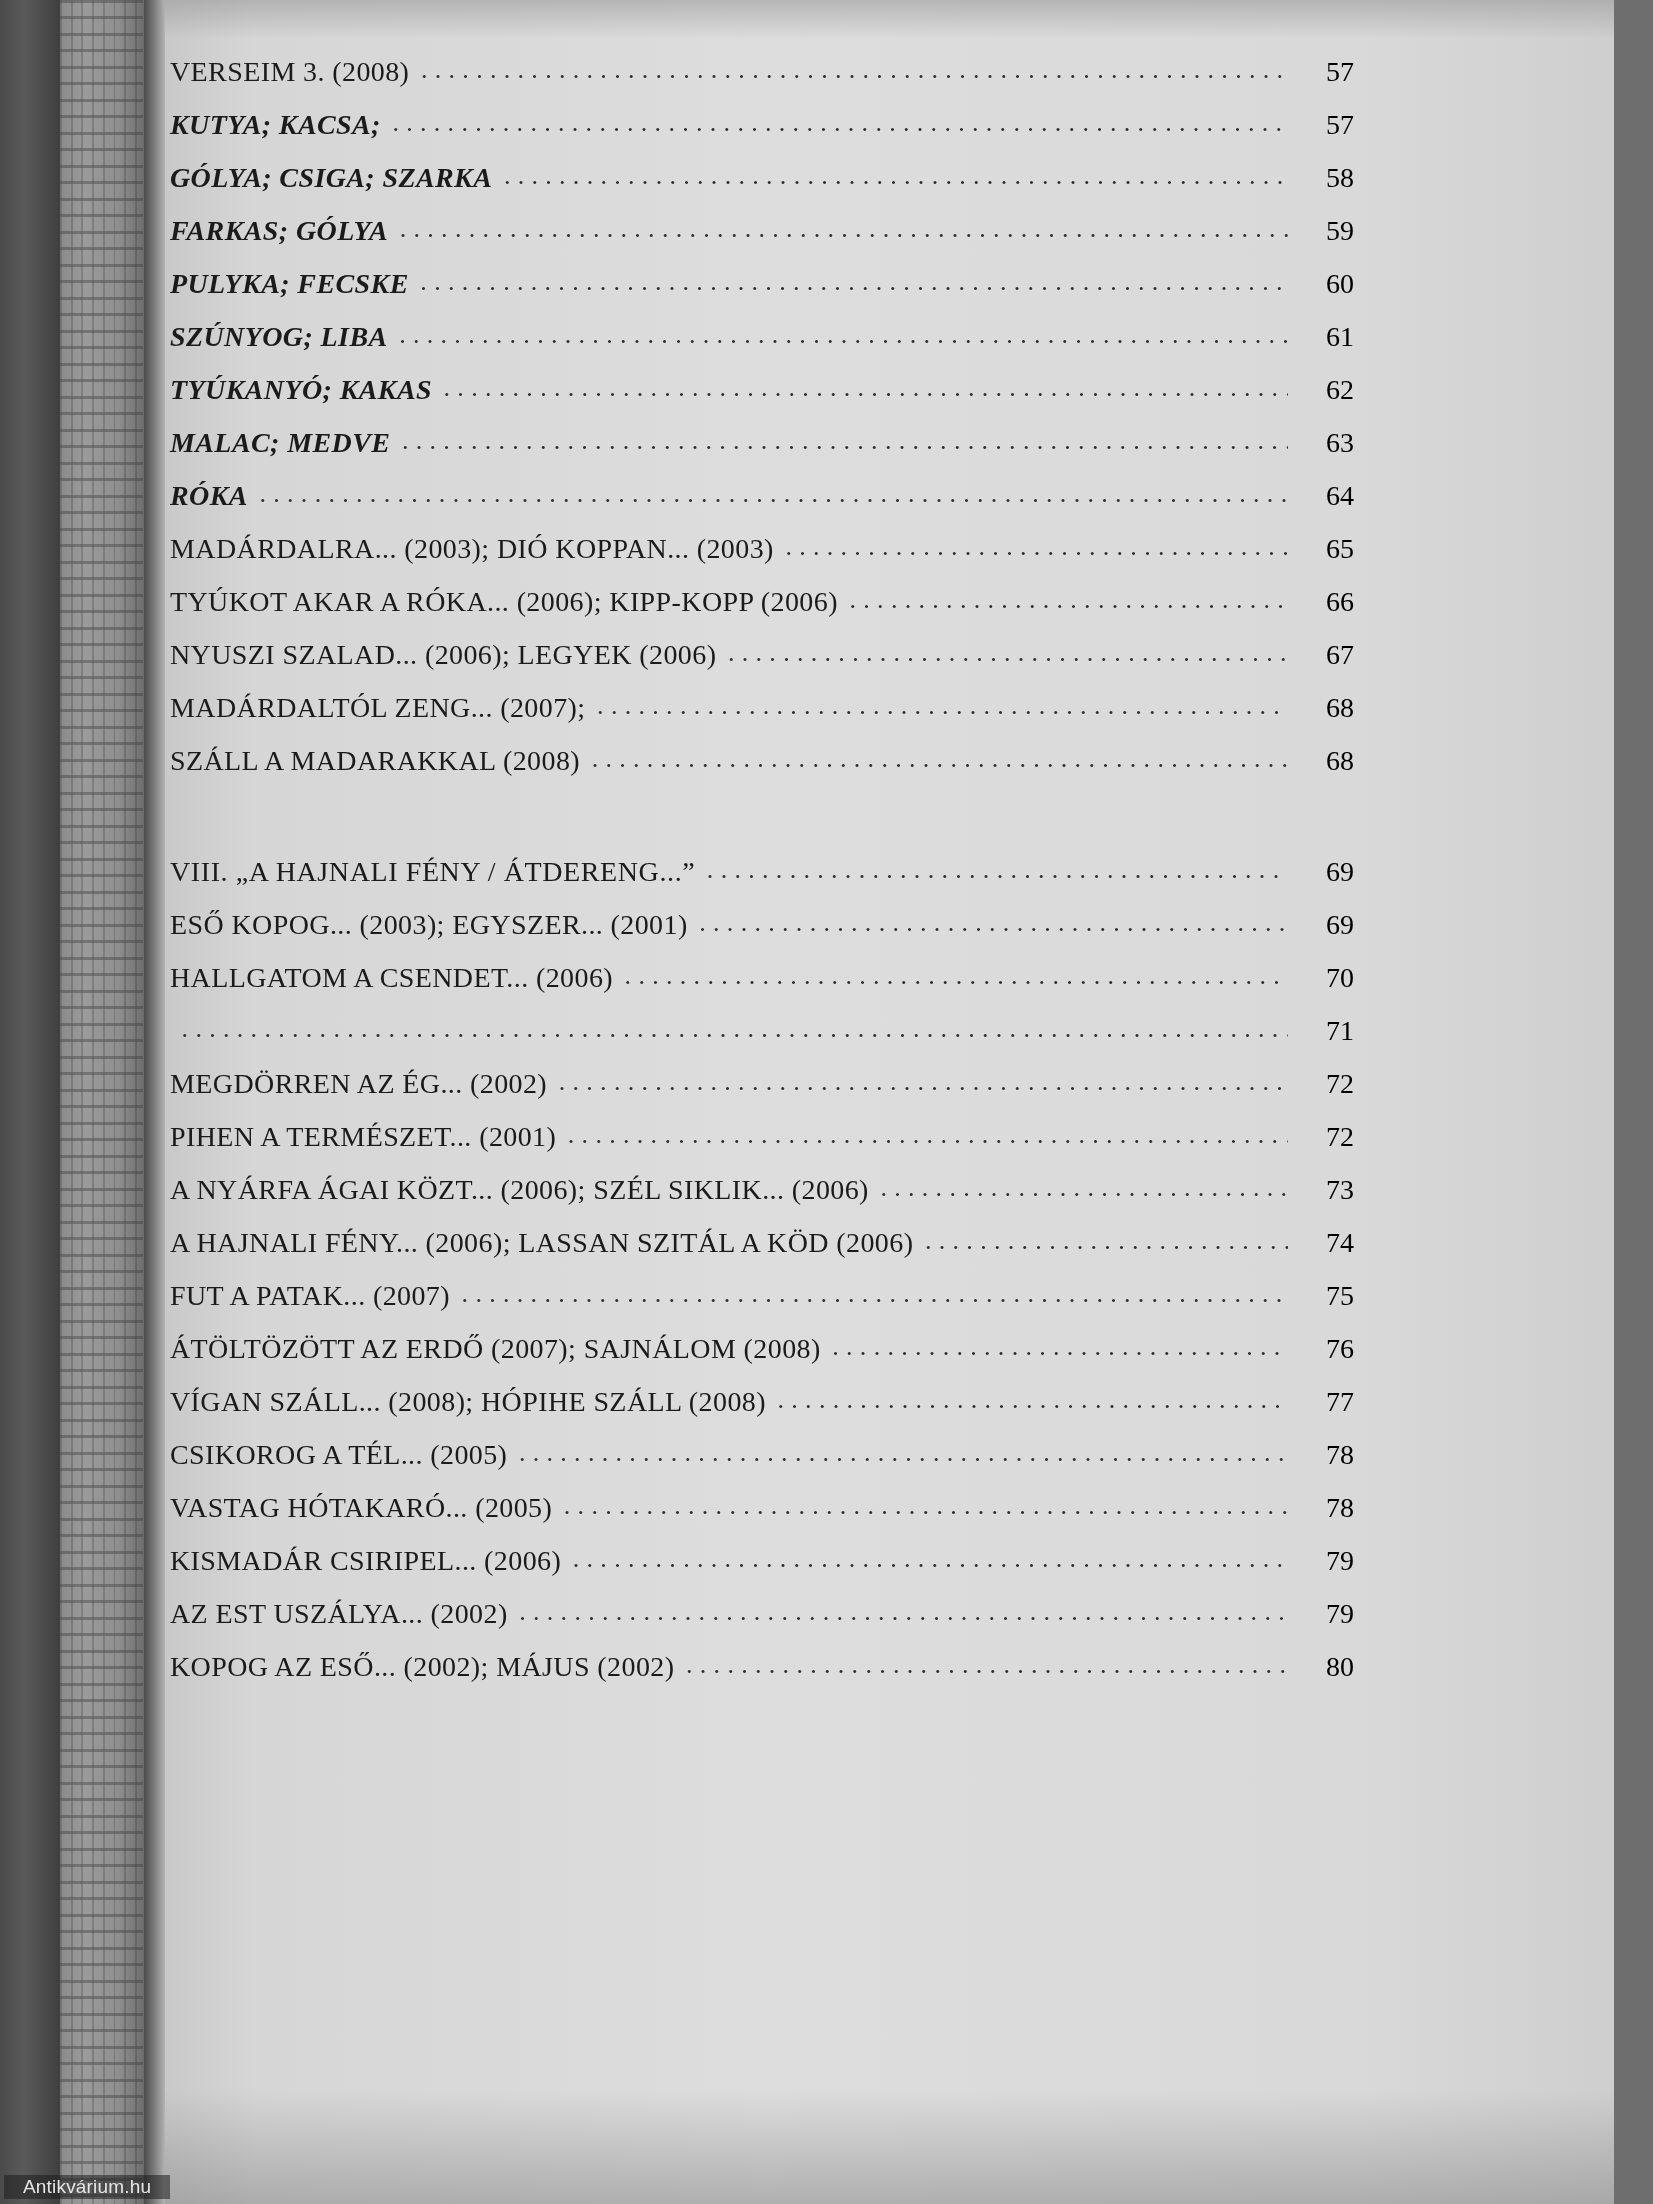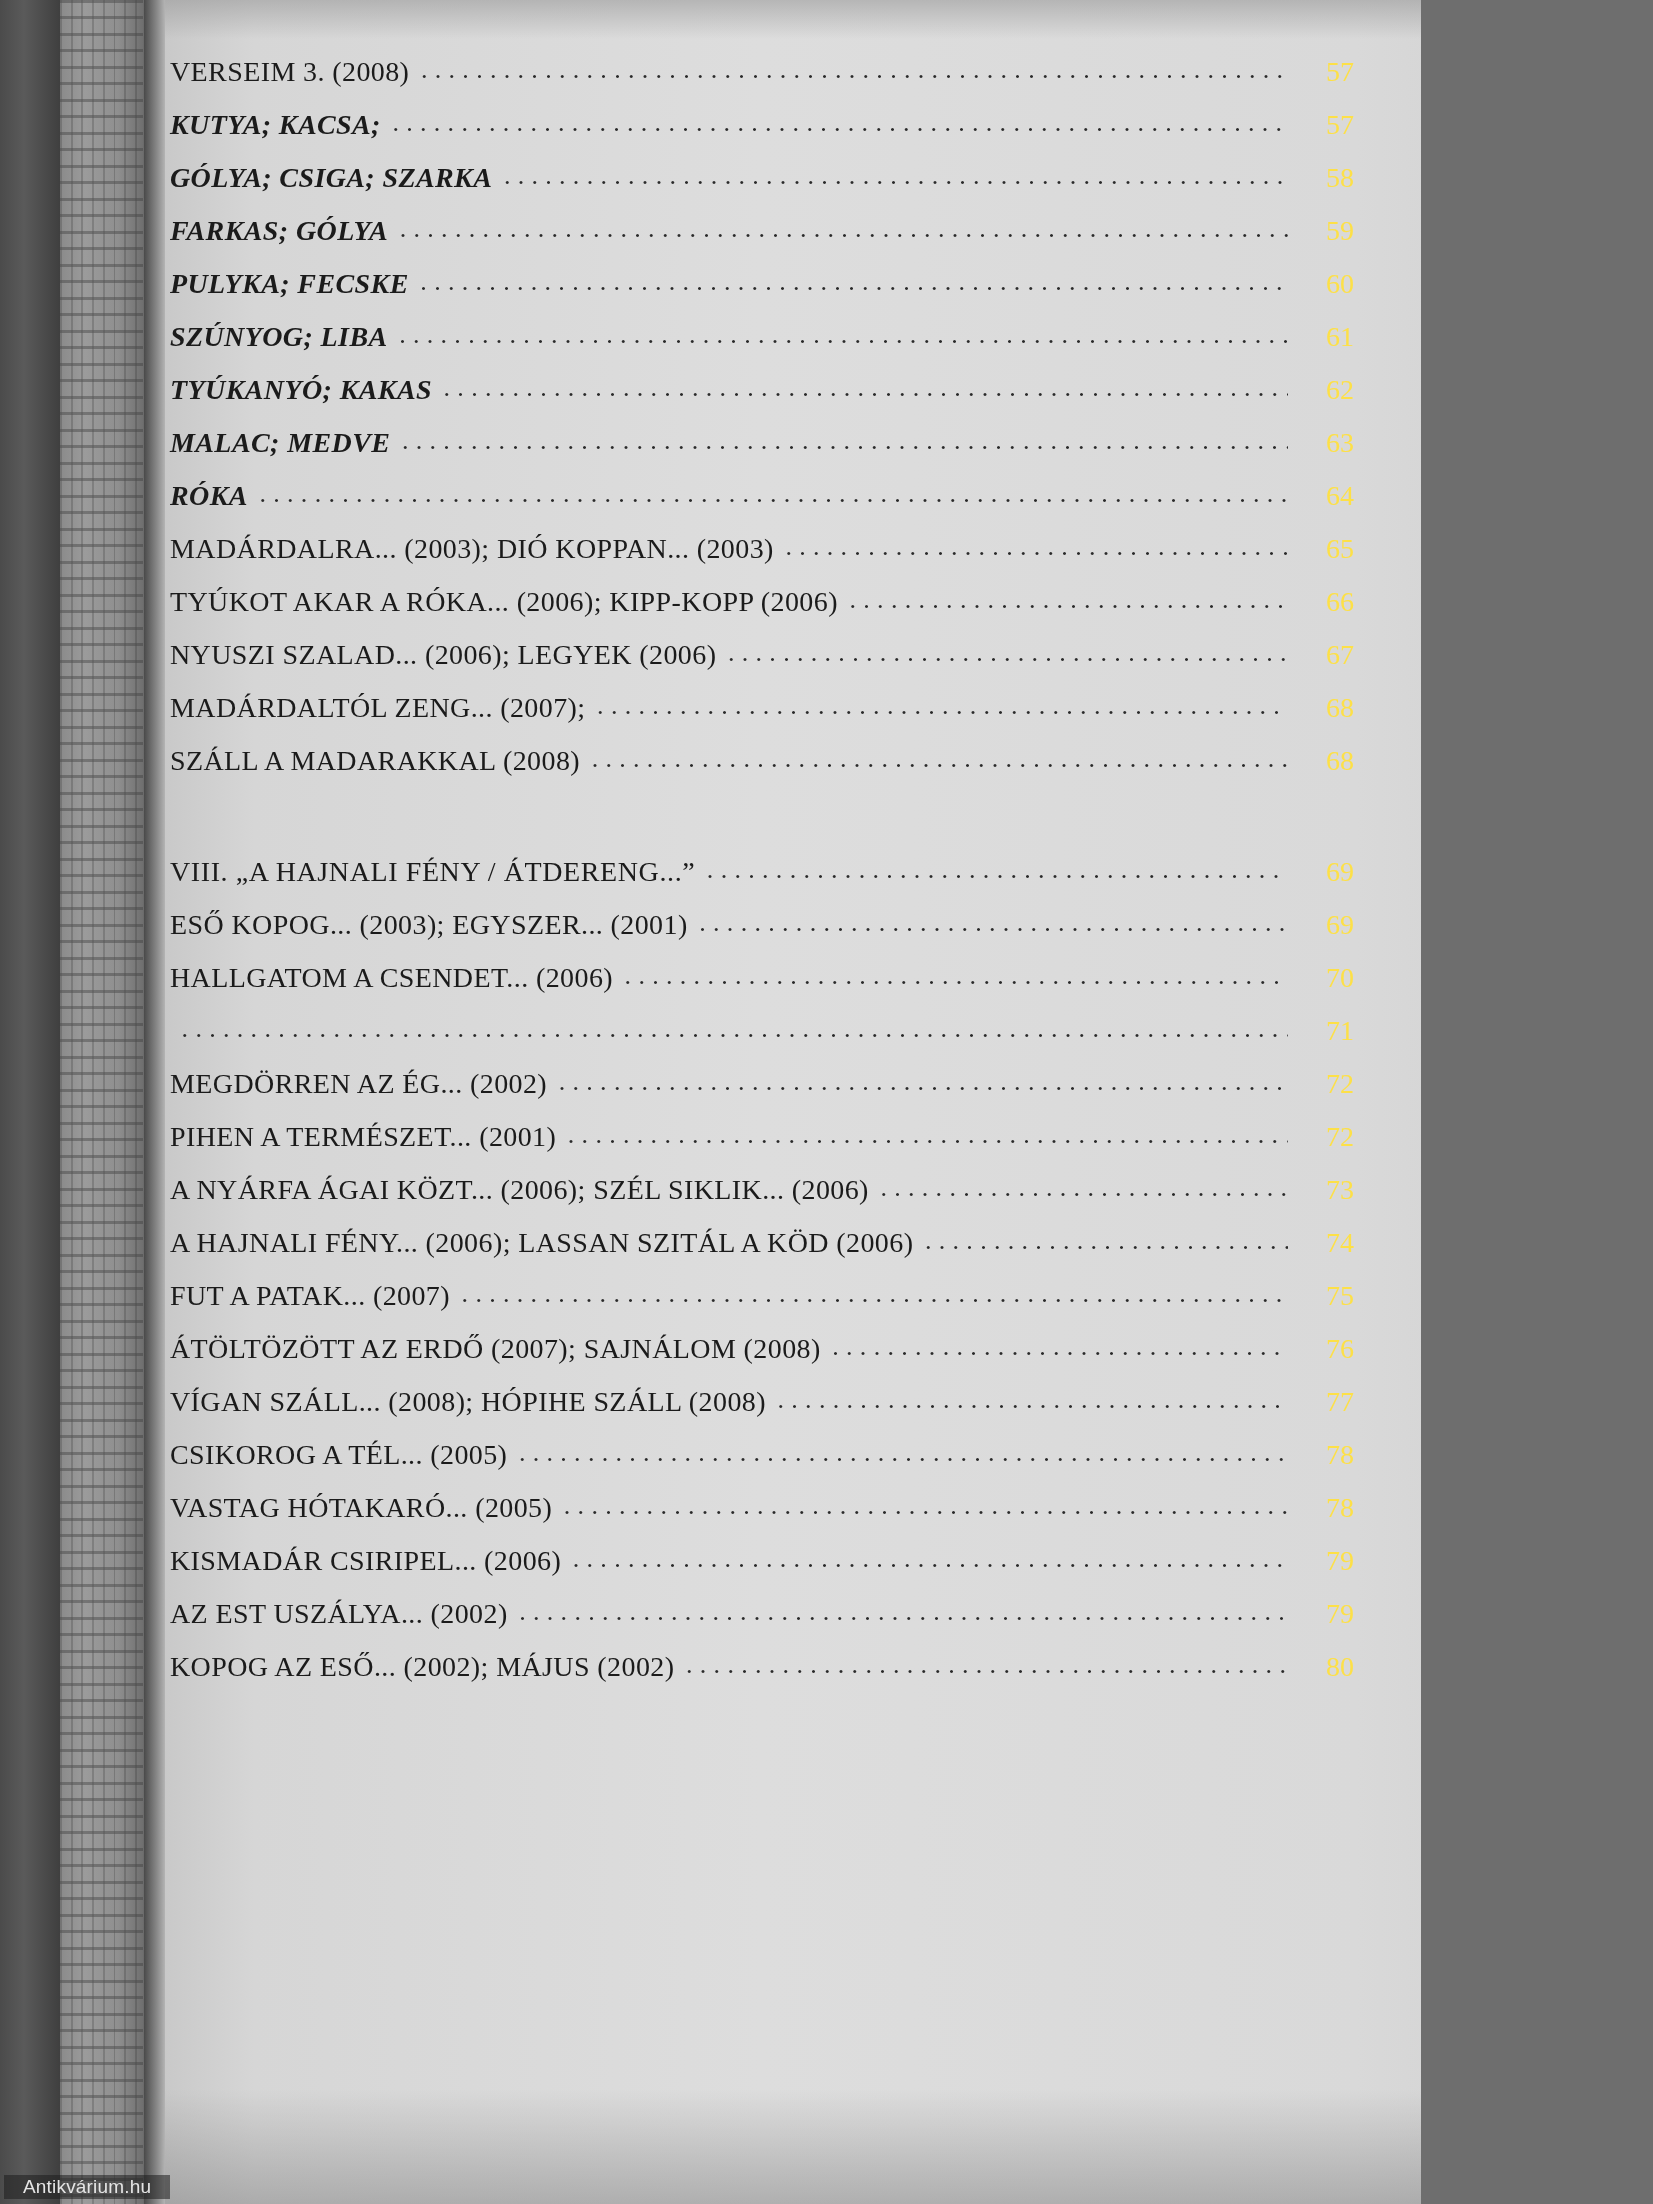--- a/index.html
+++ b/index.html
@@ -2,21 +2,21 @@
 <html><head>
 <meta charset="utf-8">
 <style>
   html, body {
     margin: 0;
     padding: 0;
     background: #6e6e6e;
   }
   #page {
     position: relative;
-    width: 1421px;
+    width: 1614px;
     height: 2205px;
     overflow: hidden;
     background: #6b6b6b;
     font-family: "Liberation Serif", serif;
   }
   
   .spine-dark {
     position: absolute;
     left: 0; top: 0;
     width: 60px; height: 100%;
@@ -95,21 +95,21 @@
     color: #2a2a2a;
     font-size: 26px;
     letter-spacing: 7.3px;
     white-space: nowrap;
   }
   .entry .pageno {
     flex: 0 0 auto;
     width: 56px;
     text-align: right;
     font-size: 28px;
-    color: #fde047;
+    color: #000000;
   }
   .gap {
     height: 58px;
   }
   .watermark {
     position: absolute;
     left: 3.9px;
     bottom: 5.8px;
     font-family: "Liberation Sans", sans-serif;
     font-size: 19px;

